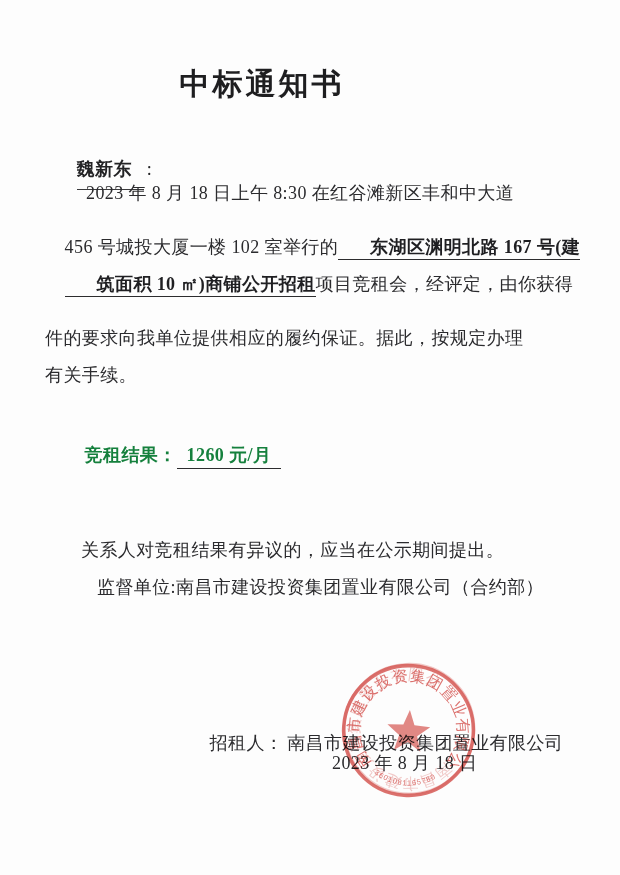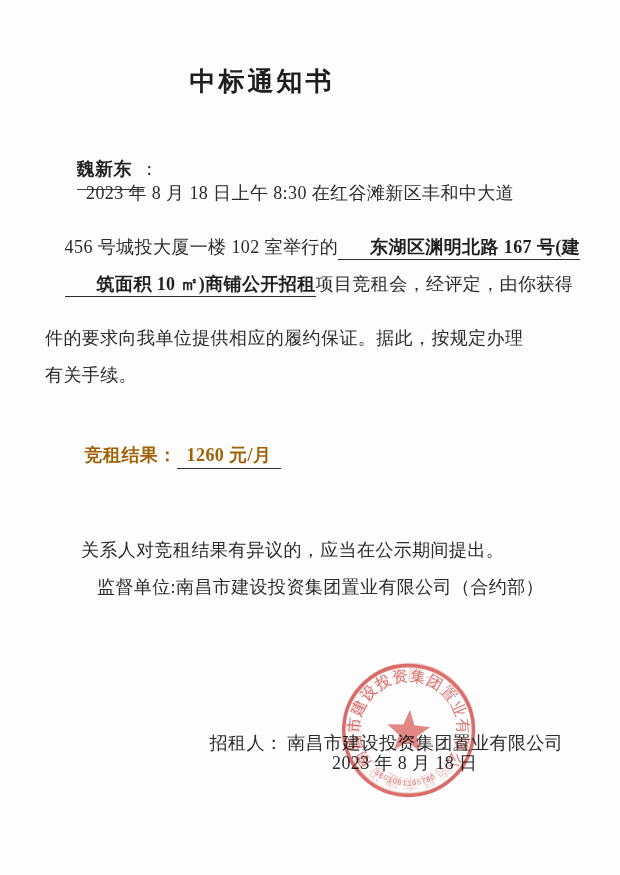--- a/index.html
+++ b/index.html
@@ -15,41 +15,41 @@
     position:absolute;
     white-space:pre;
     font-size:18px;
     letter-spacing:0.4px;
     line-height:1;
   }
   .doc-title{
     position:absolute;
     top:64px;left:0;width:524px;
     text-align:center;
-    font-size:26px;
+    font-size:30px;
     font-weight:bold;
     letter-spacing:3px;
     color:#1e1e20;
   }
   .addressee{top:142px;left:57px;font-weight:bold;color:#232325;}
   .addressee .name{
     border-bottom:1.5px solid #3a3a3c;
     padding-right:12px;
     display:inline-block;
     padding-bottom:11px;
   }
   .addressee .colon{margin-left:3px;font-weight:normal;}
   .bold-u{
     font-weight:bold;
     color:#1f1f22;
     border-bottom:1.5px solid #2c2c2e;
     padding-bottom:2px;
     padding-left:32px;
   }
-  .result-line{top:428px;left:65px;font-weight:bold;color:#a16207;}
+  .result-line{top:428px;left:65px;font-weight:bold;color:#15803d;}
   .result-line .value{
     border-bottom:1.5px solid #2c2c2e;
     padding:0 10px 3px 10px;
   }
   .stamp{
     position:absolute;
     left:338px;top:660px;
     width:141px;height:141px;
     color:#d9605c;
     mix-blend-mode:multiply;

